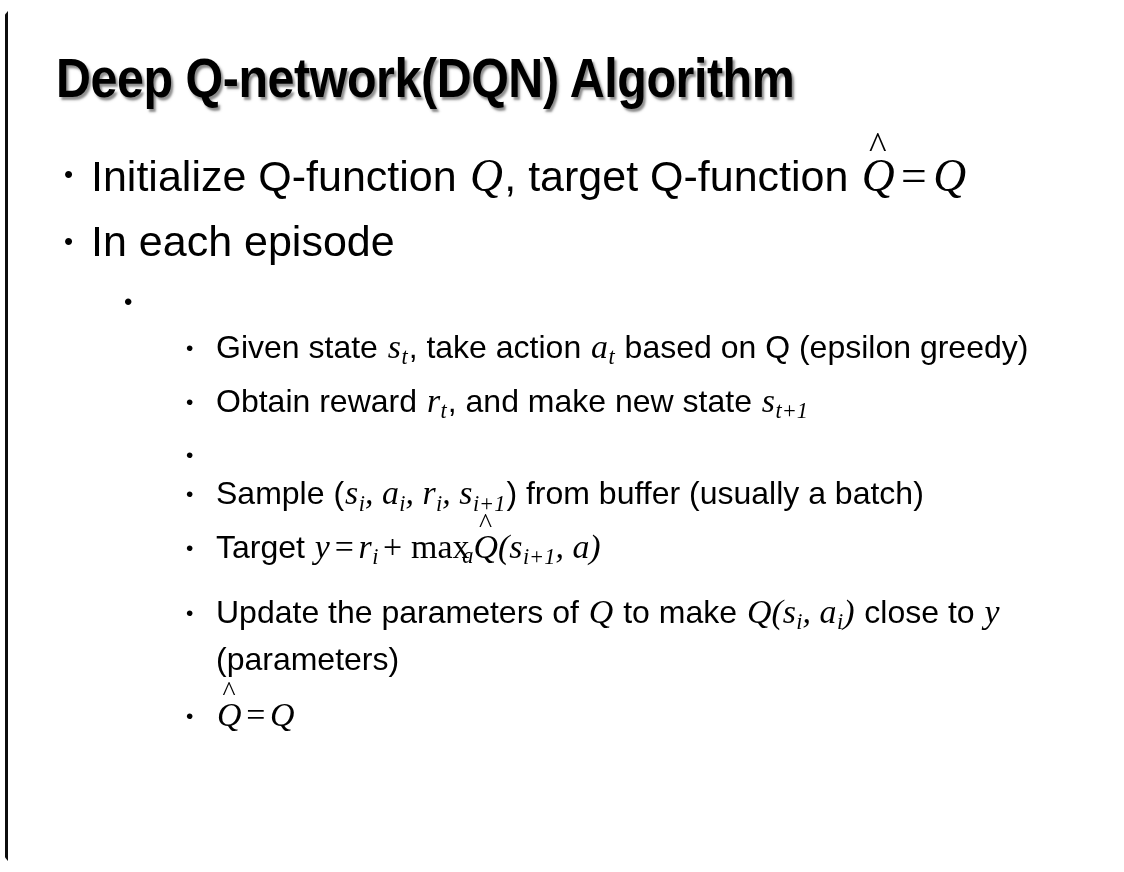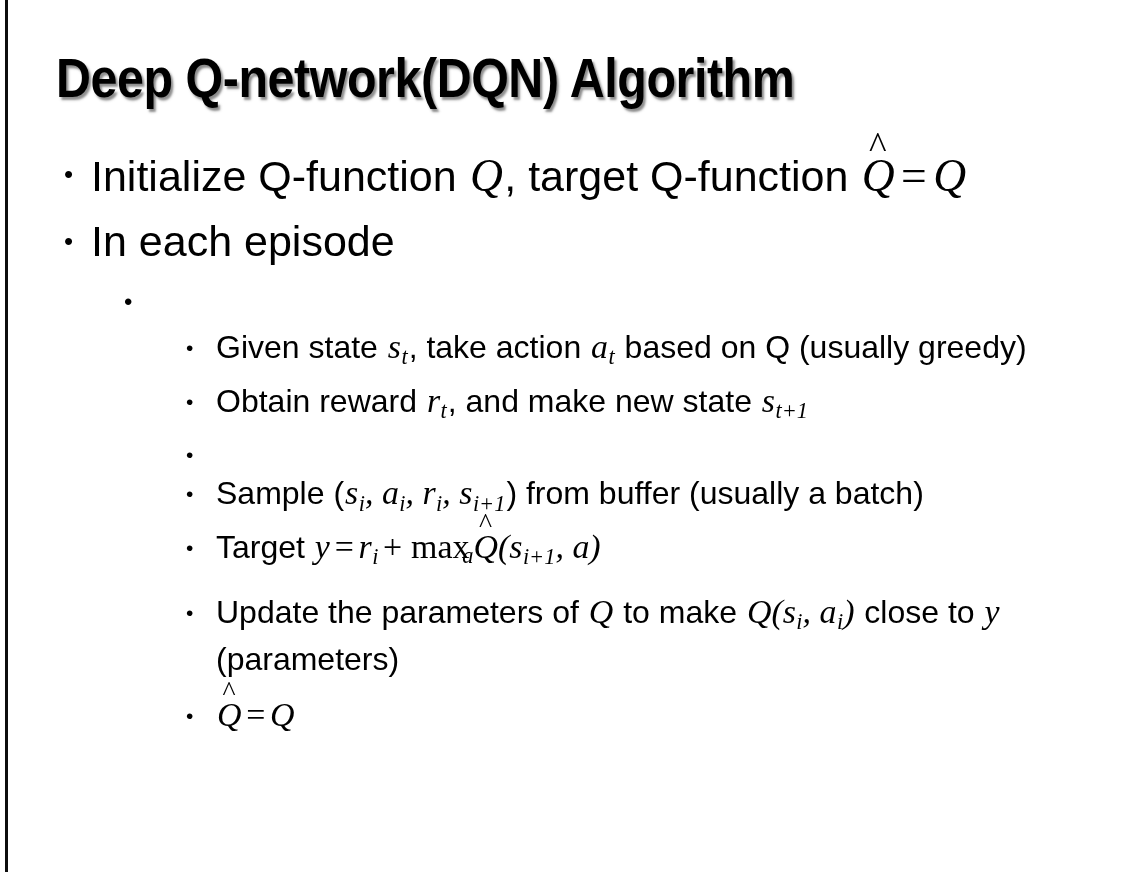--- a/index.html
+++ b/index.html
@@ -10,20 +10,21 @@
   body {
     font-family: "Liberation Sans", sans-serif;
   }
   .slide {
     position: relative;
     width: 1124px;
     height: 872px;
     background: #ffffff;
     overflow: hidden;
     box-sizing: border-box;
+    border-radius: 32px;
   }
   
   .left-rule {
     position: absolute;
     left: 5px;
     top: 0;
     width: 3px;
     height: 872px;
     background: #0d0d0d;
   }
@@ -150,21 +151,21 @@
       <span class="dot">•</span>
       <span class="btext">In each episode</span>
     </div>
 
     <div class="bullet-row lvl2">
       <span class="dot">•</span>
     </div>
 
     <div class="bullet-row lvl3">
       <span class="dot">•</span>
-      <span class="btext"><span>Given state </span><span class="m nowrap"><span>s</span><sub>t</sub></span><span>, take action </span><span class="m nowrap"><span>a</span><sub>t</sub></span><span> based on Q (usually greedy)</span></span>
+      <span class="btext"><span>Given state </span><span class="m nowrap"><span>s</span><sub>t</sub></span><span>, take action </span><span class="m nowrap"><span>a</span><sub>t</sub></span><span> based on Q (epsilon greedy)</span></span>
     </div>
 
     <div class="bullet-row lvl3">
       <span class="dot">•</span>
       <span class="btext"><span>Obtain reward </span><span class="m nowrap"><span>r</span><sub>t</sub></span><span>, and make new state </span><span class="m nowrap"><span>s</span><sub>t+1</sub></span></span>
     </div>
 
     <div class="bullet-row lvl3">
       <span class="dot">•</span>
     </div>

